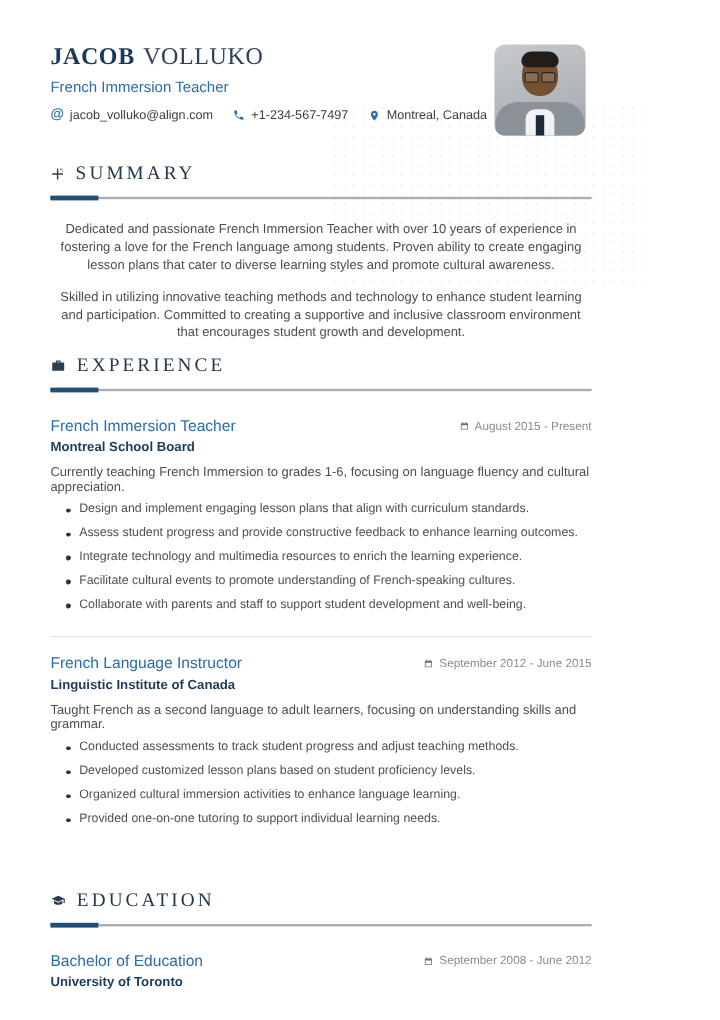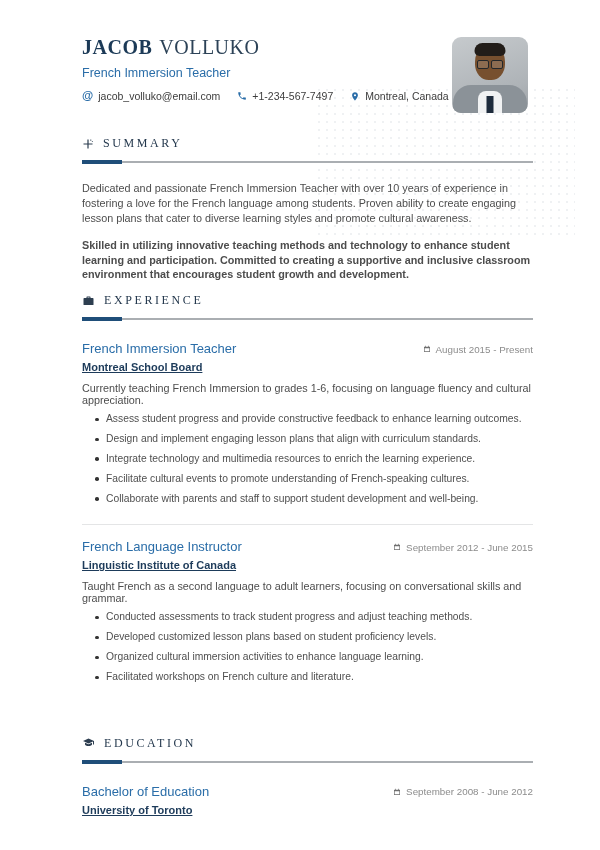--- a/index.html
+++ b/index.html
@@ -1,18 +1,18 @@
 <!DOCTYPE html>
 <html><head>
 <meta charset="utf-8">
 <style>
   html,body{margin:0;padding:0;background:#ffffff;}
   .page{
     position:relative;width:535px;height:850px;background:#ffffff;overflow:hidden;
-    font-family:"Liberation Sans",sans-serif;color:#4d4d4d;padding-left:40px;
+    font-family:"Liberation Sans",sans-serif;color:#4d4d4d;
   }
   .dots{
     position:absolute;top:86px;right:0;width:260px;height:150px;
     background-image:radial-gradient(#e2e6ea 1px,transparent 1.3px);
     background-size:8px 8px;opacity:.55;pointer-events:none;
   }
   .content{position:relative;padding:0 42px;}
 
   
   .name{padding-top:36px;font-family:"Liberation Serif",serif;font-size:20px;letter-spacing:.5px;color:#2c4257;}
@@ -34,34 +34,34 @@
   .photo .suit{position:absolute;bottom:-8px;left:50%;transform:translateX(-50%);width:74px;height:36px;background:#8b9298;border-radius:18px 18px 0 0;}
   .photo .shirt{position:absolute;bottom:-8px;left:50%;transform:translateX(-50%);width:24px;height:30px;background:#f1f2f3;border-radius:8px 8px 0 0;}
   .photo .tie{position:absolute;bottom:-8px;left:50%;transform:translateX(-50%);width:7px;height:25px;background:#1e2b3c;}
 
   
   .section{position:relative;}
   .sec-summary{margin-top:34px;}
   .sec-experience{}
   .sec-education{margin-top:52px;}
   .sec-head{display:flex;align-items:center;gap:9px;}
-  .sec-title{font-family:"Liberation Serif",serif;font-size:12px;letter-spacing:2.6px;color:#24384d;}
+  .sec-title{font-family:"Liberation Serif",serif;font-size:16px;letter-spacing:2.6px;color:#24384d;}
   .sec-rule{position:relative;margin-top:9px;height:4px;}
   .sec-rule .line{position:absolute;top:1px;left:0;right:0;height:2px;background:#aaaeb2;}
   .sec-rule .accent{position:absolute;top:0;left:0;width:40px;height:4px;background:#1f4e79;}
 
-  .para{margin-top:17px;font-size:10.8px;line-height:1.38;color:#4d4d4d;}
-  .para + .para{margin-top:12px;font-weight:bold;}
+  .para{margin-top:17px;font-size:10.8px;line-height:1.38;color:#4d4d4d;text-align:center;}
+  .para + .para{margin-top:12px;}
 
   
   .entry{margin-top:20px;}
   .entry-head{display:flex;justify-content:space-between;align-items:baseline;}
   .role{font-size:13px;color:#2a6da8;}
   .date{display:flex;align-items:center;gap:5px;font-size:9.8px;color:#8c8c8c;white-space:nowrap;justify-content:space-between;}
-  .org{margin-top:5px;font-size:11px;font-weight:bold;color:#1d3b5a;text-decoration:underline;}
+  .org{margin-top:5px;font-size:11px;font-weight:bold;color:#1d3b5a;}
   .desc{margin-top:9px;font-size:10.8px;color:#4d4d4d;}
   ul.bullets{margin:5px 0 0 0;padding:0 0 0 24px;list-style:none;}
   ul.bullets li{position:relative;font-size:10.3px;color:#4f4f4f;line-height:1.25;margin-top:7px;}
   ul.bullets li::before{content:"";position:absolute;left:-11px;top:4.5px;width:3.5px;height:3.5px;border-radius:50%;background:#333;}
   .divider{margin-top:19px;border-top:1px solid #e4e5e6;}
   .divider + .entry{margin-top:14px;}
 </style>
 </head>
 <body>
 
@@ -83,21 +83,21 @@
   <div class="content">
 
     <div class="header">
       <div class="name">
         <span class="first">JACOB</span><span class="last">VOLLUKO</span>
       </div>
       <div class="subtitle">French Immersion Teacher</div>
       <div class="contact">
         <div class="item">
           <span class="at-glyph">@</span>
-          <span>jacob_volluko@email.com</span>
+          <span>jacob_volluko@align.com</span>
         </div>
         <div class="item">
           <svg class="cicon" width="10" height="10" viewBox="0 0 24 24" fill="#2a6da8">
               <path d="M6.6 10.8c1.5 2.9 3.8 5.2 6.7 6.7l2.2-2.2c.3-.3.7-.4 1-.3 1.2.4 2.4.6 3.7.6.6 0 1 .4 1 1V20c0 .6-.4 1-1 1C10.8 21 3 13.2 3 3.8c0-.6.4-1 1-1h3.4c.6 0 1 .4 1 1 0 1.3.2 2.5.6 3.7.1.3 0 .7-.3 1l-2.1 2.3z"></path>
             </svg>
           <span>+1-234-567-7497</span>
         </div>
         <div class="item">
           <svg class="cicon" width="10" height="11" viewBox="0 0 24 24" fill="#2a6da8">
               <path d="M12 2C8.1 2 5 5.1 5 9c0 5.2 7 13 7 13s7-7.8 7-13c0-3.9-3.1-7-7-7zm0 9.5A2.5 2.5 0 1 1 12 6.5a2.5 2.5 0 0 1 0 5z"></path>
@@ -142,47 +142,47 @@
           <span class="date">
             <svg width="8" height="8" viewBox="0 0 24 24" fill="#6f6f6f">
                 <path d="M7 2h2v3H7V2zm8 0h2v3h-2V2zM4 5h16a1 1 0 0 1 1 1v14a1 1 0 0 1-1 1H4a1 1 0 0 1-1-1V6a1 1 0 0 1 1-1zm1 5v9h14v-9H5z"></path>
               </svg>
             <span>August 2015 - Present</span>
           </span>
         </div>
         <div class="org">Montreal School Board</div>
         <div class="desc">Currently teaching French Immersion to grades 1-6, focusing on language fluency and cultural appreciation.</div>
         <ul class="bullets">
+          <li>Design and implement engaging lesson plans that align with curriculum standards.</li>
           <li>Assess student progress and provide constructive feedback to enhance learning outcomes.</li>
-          <li>Design and implement engaging lesson plans that align with curriculum standards.</li>
           <li>Integrate technology and multimedia resources to enrich the learning experience.</li>
           <li>Facilitate cultural events to promote understanding of French-speaking cultures.</li>
           <li>Collaborate with parents and staff to support student development and well-being.</li>
         </ul>
       </div>
 
       <div class="divider"></div>
 
       <div class="entry">
         <div class="entry-head">
           <span class="role">French Language Instructor</span>
           <span class="date">
             <svg width="8" height="8" viewBox="0 0 24 24" fill="#6f6f6f">
                 <path d="M7 2h2v3H7V2zm8 0h2v3h-2V2zM4 5h16a1 1 0 0 1 1 1v14a1 1 0 0 1-1 1H4a1 1 0 0 1-1-1V6a1 1 0 0 1 1-1zm1 5v9h14v-9H5z"></path>
               </svg>
             <span>September 2012 - June 2015</span>
           </span>
         </div>
         <div class="org">Linguistic Institute of Canada</div>
-        <div class="desc">Taught French as a second language to adult learners, focusing on conversational skills and grammar.</div>
+        <div class="desc">Taught French as a second language to adult learners, focusing on understanding skills and grammar.</div>
         <ul class="bullets">
           <li>Conducted assessments to track student progress and adjust teaching methods.</li>
           <li>Developed customized lesson plans based on student proficiency levels.</li>
           <li>Organized cultural immersion activities to enhance language learning.</li>
-          <li>Facilitated workshops on French culture and literature.</li>
+          <li>Provided one-on-one tutoring to support individual learning needs.</li>
         </ul>
       </div>
     </div>
 
     <div class="section sec-education">
       <div class="sec-head">
         <svg width="13" height="12" viewBox="0 0 24 24" fill="#2d3e50">
             <path d="M12 3 1 8l11 5 9-4.1V15h2V8L12 3zM5 11.4V15c0 1.7 3.1 3 7 3s7-1.3 7-3v-3.6l-7 3.2-7-3.2z"></path>
           </svg>
         <span class="sec-title">EDUCATION</span>

